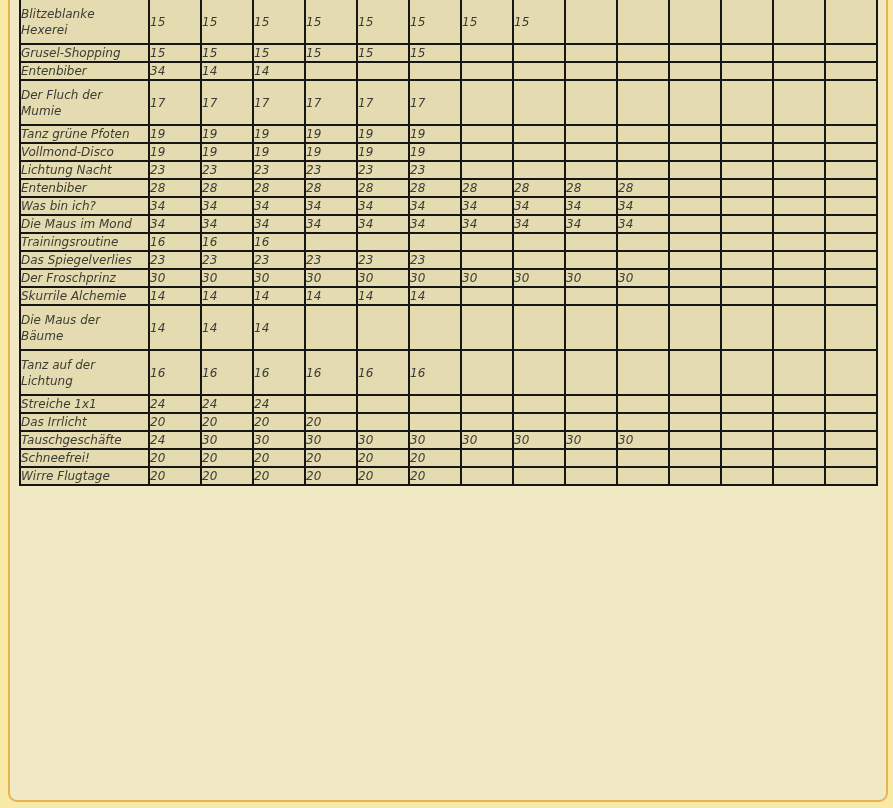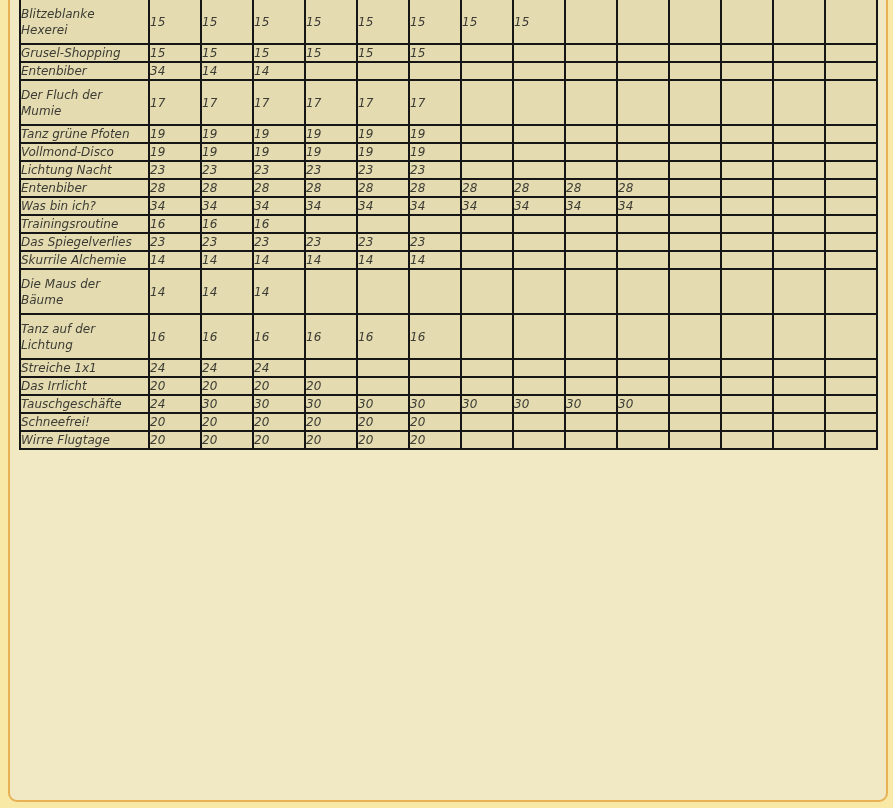--- a/index.html
+++ b/index.html
@@ -227,20 +227,37 @@
           <td class="val-cell">34</td>
           <td class="val-cell">34</td>
           <td class="val-cell">34</td>
           <td class="val-cell">34</td>
           <td class="val-cell empty"></td>
           <td class="val-cell empty"></td>
           <td class="val-cell empty"></td>
           <td class="val-cell empty"></td>
         </tr>
         <tr class="single">
+          <td class="name-cell">Die Maus im Mond</td>
+          <td class="val-cell">34</td>
+          <td class="val-cell">34</td>
+          <td class="val-cell">34</td>
+          <td class="val-cell">34</td>
+          <td class="val-cell">34</td>
+          <td class="val-cell">34</td>
+          <td class="val-cell">34</td>
+          <td class="val-cell">34</td>
+          <td class="val-cell">34</td>
+          <td class="val-cell">34</td>
+          <td class="val-cell empty"></td>
+          <td class="val-cell empty"></td>
+          <td class="val-cell empty"></td>
+          <td class="val-cell empty"></td>
+        </tr>
+        <tr class="single">
           <td class="name-cell">Trainingsroutine</td>
           <td class="val-cell">16</td>
           <td class="val-cell">16</td>
           <td class="val-cell">16</td>
           <td class="val-cell empty"></td>
           <td class="val-cell empty"></td>
           <td class="val-cell empty"></td>
           <td class="val-cell empty"></td>
           <td class="val-cell empty"></td>
           <td class="val-cell empty"></td>
@@ -255,20 +272,37 @@
           <td class="val-cell">23</td>
           <td class="val-cell">23</td>
           <td class="val-cell">23</td>
           <td class="val-cell">23</td>
           <td class="val-cell">23</td>
           <td class="val-cell">23</td>
           <td class="val-cell empty"></td>
           <td class="val-cell empty"></td>
           <td class="val-cell empty"></td>
           <td class="val-cell empty"></td>
+          <td class="val-cell empty"></td>
+          <td class="val-cell empty"></td>
+          <td class="val-cell empty"></td>
+          <td class="val-cell empty"></td>
+        </tr>
+        <tr class="single">
+          <td class="name-cell">Der Froschprinz</td>
+          <td class="val-cell">30</td>
+          <td class="val-cell">30</td>
+          <td class="val-cell">30</td>
+          <td class="val-cell">30</td>
+          <td class="val-cell">30</td>
+          <td class="val-cell">30</td>
+          <td class="val-cell">30</td>
+          <td class="val-cell">30</td>
+          <td class="val-cell">30</td>
+          <td class="val-cell">30</td>
           <td class="val-cell empty"></td>
           <td class="val-cell empty"></td>
           <td class="val-cell empty"></td>
           <td class="val-cell empty"></td>
         </tr>
         <tr class="single">
           <td class="name-cell">Skurrile Alchemie</td>
           <td class="val-cell">14</td>
           <td class="val-cell">14</td>
           <td class="val-cell">14</td>

